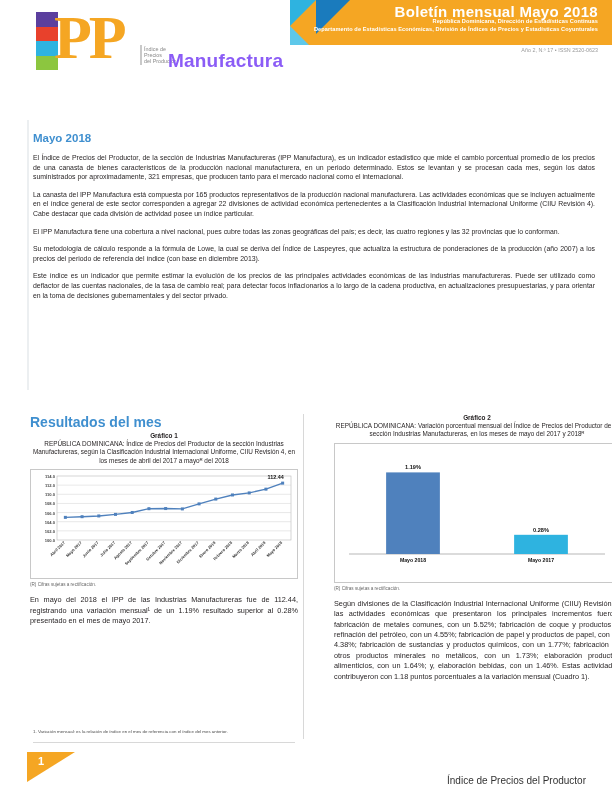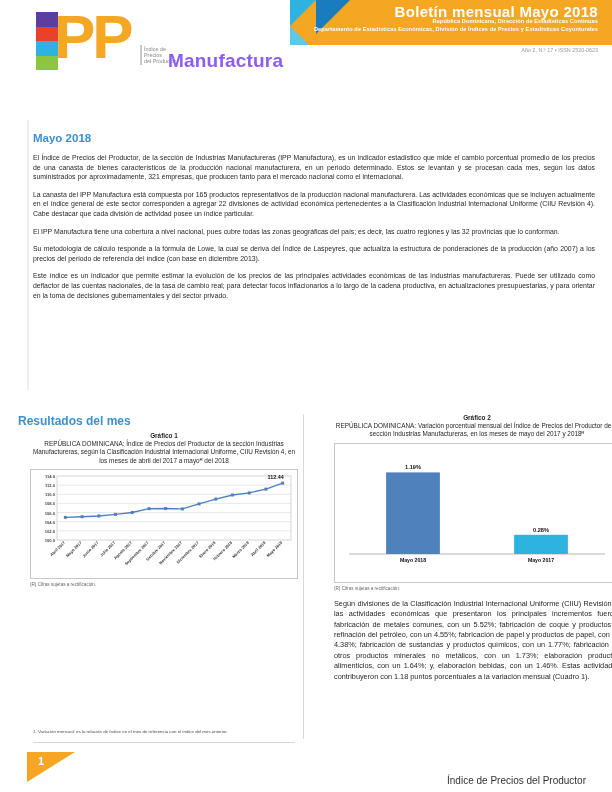--- a/index.html
+++ b/index.html
@@ -13,21 +13,21 @@
     overflow:hidden;
   }
 
   
   #header { position:relative; height:92px; }
 
   #logo-block { position:absolute; left:36px; top:8px; width:180px; height:70px; }
   #logo-mosaic { position:absolute; left:0; top:4px; width:22px; height:58px; }
   #logo-mosaic div { width:100%; height:25%; }
   #logo-pp { position:absolute; left:18px; top:-2px; font-size:62px; line-height:62px;
-             font-weight:bold; color:#F5A623; letter-spacing:-3px; font-family:Liberation Sans, sans-serif; }
+             font-weight:bold; color:#F5A623; letter-spacing:-3px; font-family:Liberation Serif, serif; }
   #logo-sub { position:absolute; left:108px; top:38px; font-size:5.4px; line-height:6.2px;
               color:#8a8a8a; width:70px; }
   #logo-sub span { display:block; }
   #logo-sub-bar { position:absolute; left:104px; top:37px; width:1.6px; height:20px; background:#c9c9c9; }
 
   #section-title { position:absolute; left:168px; top:50px; font-size:19px; font-weight:bold;
                    color:#8b5cf6; letter-spacing:.2px; }
 
   #banner { position:absolute; left:290px; top:0; width:322px; height:45px; background:#F5A623; }
   #banner-tri1 { position:absolute; left:290px; top:0; width:0; height:0;
@@ -46,21 +46,21 @@
 
   
   #left-rule { position:absolute; left:27px; top:120px; width:2px; height:270px; background:#eceff1; }
 
   
   #intro { position:absolute; left:33px; top:132px; width:562px; }
   .h-blue { color:#3f8fcf; font-size:11.5px; font-weight:bold; margin:0 0 9px 0; }
   .body-p { font-size:6.9px; line-height:9.6px; text-align:justify; margin:0 0 8px 0; color:#231f20; }
 
   
-  #resultados-title { position:absolute; left:18px; top:414px; font-size:12px;
+  #resultados-title { position:absolute; left:30px; top:414px; font-size:14px;
                       font-weight:bold; color:#3f8fcf; }
 
   #col-divider { position:absolute; left:303px; top:414px; width:1px; height:325px; background:#d8d8d8; }
 
   
   #col-left  { position:absolute; left:30px;  top:432px; width:268px; }
   #col-right { position:absolute; left:310px; top:414px; width:286px;margin-left:24px; }
 
   .chart-label { font-size:6.4px; font-weight:bold; text-align:center; margin:0 0 1px 0; }
   .chart-caption { font-size:6.4px; line-height:8.4px; text-align:center; margin:0 0 4px 0; }
@@ -212,20 +212,21 @@
         <g transform="translate(234.93,73) rotate(-45)">
           <text x="0" y="0" text-anchor="end" font-size="4" fill="#333" font-family="Liberation Sans, sans-serif" font-weight="bold">Abril 2018</text>
         </g>
         <g transform="translate(251.64,73) rotate(-45)">
           <text x="0" y="0" text-anchor="end" font-size="4" fill="#333" font-family="Liberation Sans, sans-serif" font-weight="bold">Mayo 2018</text>
         </g>
       </svg>
   </div>
 
   <p class="note-small">(R) Cifras sujetas a rectificación.</p>
+  <p class="col-p">En mayo del 2018 el IPP de las Industrias Manufactureras fue de 112.44, registrando una variación mensual¹ de un 1.19% resultado superior al 0.28% presentado en el mes de mayo 2017.</p>
 </div>
 
 <div id="col-right">
   <div class="chart-label">Gráfico 2</div>
   <div class="chart-caption">REPÚBLICA DOMINICANA: Variación porcentual mensual del Índice de Precios del Productor de la sección Industrias Manufactureras, en los meses de mayo del 2017 y 2018ᴿ</div>
 
   <div id="chart2-wrap" class="chart-box">
     <svg id="chart2" width="284" height="138" viewBox="0 0 284 138">
         <line x1="14" y1="110" x2="270" y2="110" stroke="#9a9a9a" stroke-width="0.7"></line>
         <rect x="51.120000000000005" y="28.400000000000006" width="53.76" height="81.6" fill="#4f81bd"></rect>

